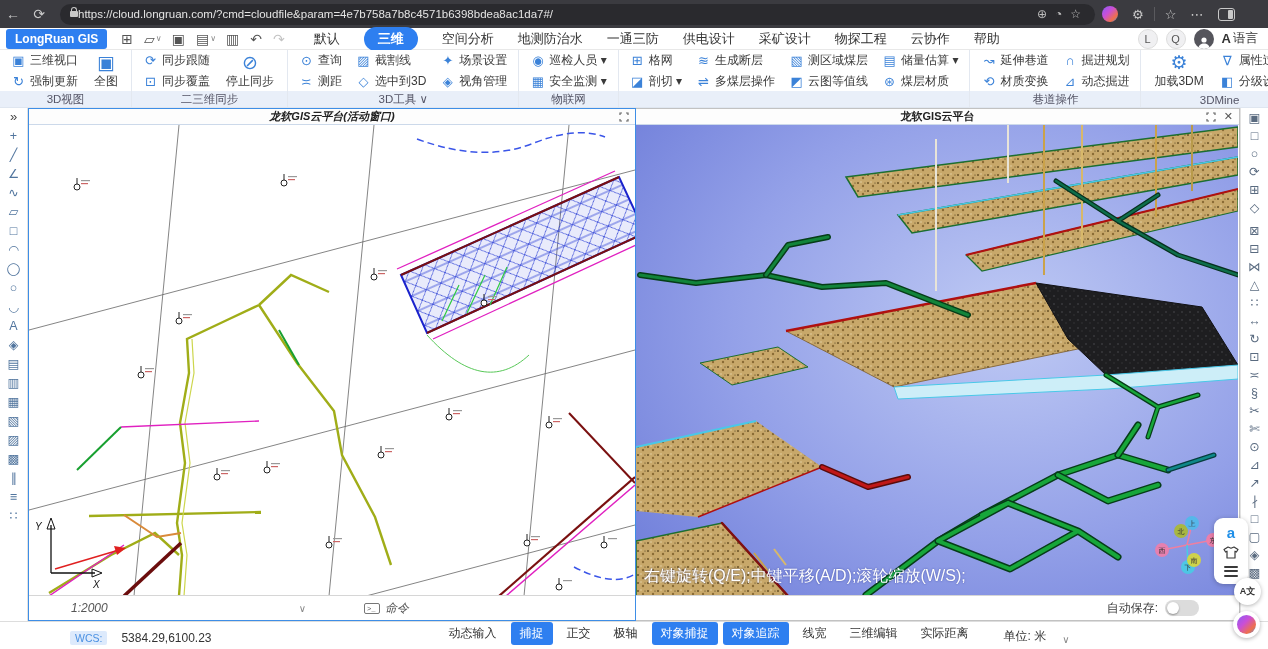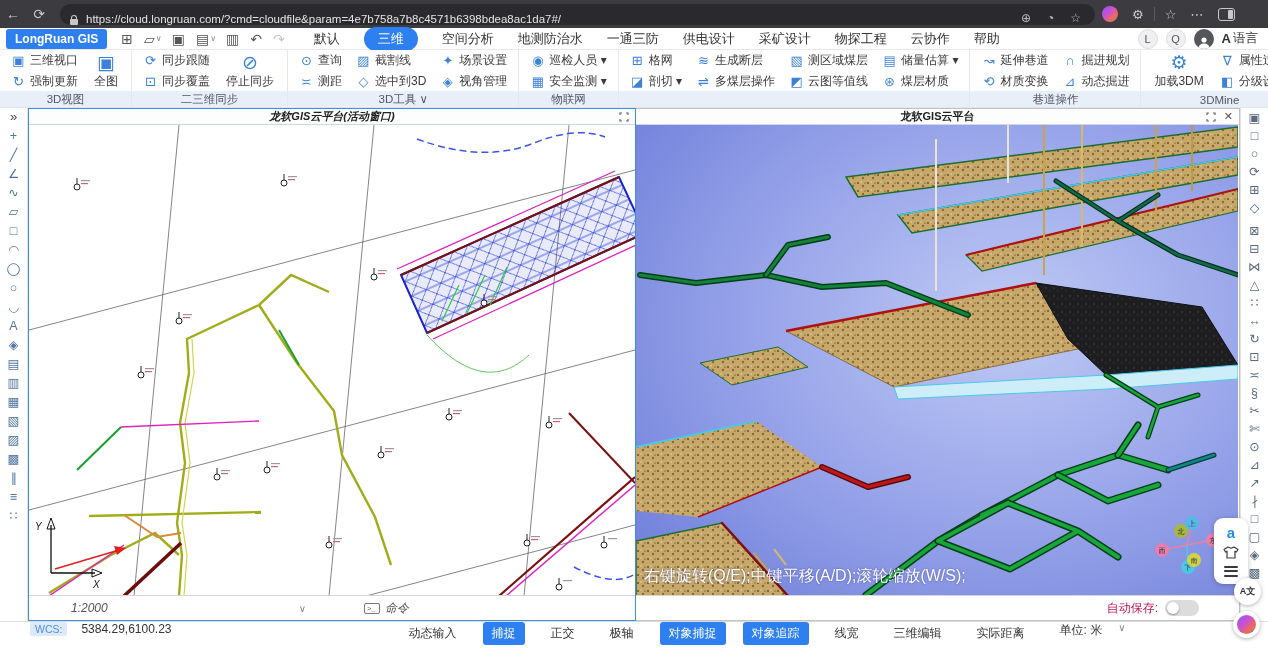--- a/index.html
+++ b/index.html
@@ -2,41 +2,41 @@
 <html><head>
 <meta charset="utf-8">
 <style>
   *{margin:0;padding:0;box-sizing:border-box;}
   body{font-family:"Liberation Sans","DejaVu Sans",sans-serif;background:#222;}
   .page{position:relative;width:1268px;height:649px;background:#fff;overflow:hidden;}
 
   
   .browser{height:28px;background:#3b3b40;display:flex;align-items:center;color:#d8d8d8;}
   .bnav{width:26px;text-align:center;font-size:14px;color:#c9c9c9;cursor:pointer;}
-  .urlpill{height:21px;background:#2a2a2e;border-radius:11px;display:flex;align-items:flex-end;margin-left:8px;width:1035px;padding:0 10px;gap:8px;}
+  .urlpill{height:21px;background:#2a2a2e;border-radius:11px;display:flex;align-items:center;margin-left:8px;width:1035px;padding:0 10px;}
   .lock{position:relative;width:8px;height:6px;background:#c8c8c8;border-radius:1px;flex:none;}
   .lock::before{content:"";position:absolute;top:-4px;left:1px;width:4px;height:5px;border:1px solid #c8c8c8;border-bottom:none;border-radius:3px 3px 0 0;}
   .urltext{font-size:11.5px;color:#e4e4e4;flex:1;white-space:nowrap;overflow:hidden;}
   .pill-ic{font-size:12px;color:#bdbdbd;padding:0 4px;cursor:pointer;}
   .bico{font-size:13px;color:#c9c9c9;padding:0 7px;cursor:pointer;}
   .brain{width:16px;height:16px;border-radius:50%;margin:0 7px;background:linear-gradient(135deg,#8a5cf5 0%,#c94fd8 40%,#f0704a 75%,#4a8af0 100%);cursor:pointer;}
   .vsep{width:1px;height:14px;background:#5a5a5e;margin:0 3px;}
   .profbox{width:17px;height:13px;border:1.5px solid #c9c9c9;border-radius:3px;margin:0 8px;position:relative;cursor:pointer;}
   .profbox::after{content:"";position:absolute;right:1px;top:1px;bottom:1px;width:5px;background:#c9c9c9;border-radius:1px;}
 
   
   .menubar{height:22px;background:#fff;display:flex;align-items:center;border-bottom:1px solid #e8e8e8;}
   .logo{background:#2e7ff0;color:#fff;font-size:12px;font-weight:bold;border-radius:3px;padding:3px 9px;margin-left:6px;cursor:pointer;}
   .filebtns{display:flex;align-items:center;margin-left:10px;gap:2px;}
   .fbtn{display:flex;align-items:center;font-size:14px;color:#555;padding:1px 4px;border-radius:3px;cursor:pointer;}
   .fbtn .arr{font-size:8px;color:#888;margin-left:1px;}
   .fbtn.disabled{color:#c4c4c4;}
   .tabs{display:flex;align-items:center;gap:24px;margin-left:24px;}
   .mtab{font-size:13px;color:#333;cursor:pointer;white-space:nowrap;padding:3px 0;}
-  .mtab.active{background:#2e7ff0;color:#fff;border-radius:13px;padding:3px 14px;}
+  .mtab.active{background:#2e7ff0;color:#fff;border-radius:13px;padding:3px 14px;font-weight:bold;}
   .mb-right{margin-left:auto;display:flex;align-items:center;gap:8px;margin-right:10px;}
   .circ{width:20px;height:20px;border-radius:50%;background:#f0f0f2;border:1px solid #ddd;font-size:11px;color:#555;display:flex;align-items:center;justify-content:center;cursor:pointer;}
   .avatar{width:20px;height:20px;border-radius:50%;background:#55555c;display:flex;align-items:end;justify-content:center;overflow:hidden;cursor:pointer;}
   .lang{display:flex;align-items:center;font-size:12.5px;color:#333;gap:2px;cursor:pointer;}
   .lang b{font-size:13px;}
 
   
   .ribbon{height:58px;background:#fff;display:flex;position:relative;border-bottom:1px solid #dfe6f0;}
   .ribbon::after{content:"";position:absolute;left:0;right:0;bottom:0;height:16px;background:#e9eff9;}
   .rgroup{display:flex;flex-direction:column;border-right:1px solid #e3e8f0;position:relative;z-index:1;}
@@ -63,30 +63,30 @@
   .ptitle{height:16px;background:#fdfdfd;display:flex;align-items:center;position:relative;border-bottom:1px solid #ccd9ea;flex:none;}
   .ptitle .ttext{position:absolute;left:0;right:0;text-align:center;font-size:11px;font-weight:bold;color:#222;}
   .ticons{margin-left:auto;display:flex;align-items:center;gap:8px;padding-right:6px;position:relative;}
   .ticons .x{font-size:11px;color:#555;cursor:pointer;line-height:1;}
   .pcontent{flex:1;position:relative;overflow:hidden;background:#fff;}
   .pfoot{height:25px;border-top:1px solid #d6d6d6;background:#fff;display:flex;align-items:center;font-size:12px;color:#555;flex:none;}
   .scale-dd{display:flex;align-items:center;justify-content:space-between;width:235px;margin-left:42px;cursor:pointer;}
   .chev{color:#888;font-size:10px;}
   .cmdwrap{display:flex;align-items:center;gap:5px;margin-left:58px;}
   .cmd-ic{border:1.2px solid #777;font-size:7px;padding:1px 2px;border-radius:2px;color:#555;letter-spacing:1px;}
-  .autosave{margin-left:auto;margin-right:40px;display:flex;align-items:center;gap:7px;color:#be185d;}
+  .autosave{margin-left:auto;margin-right:40px;display:flex;align-items:center;gap:7px;color:#404040;}
   .switch{width:34px;height:16px;border-radius:9px;background:#dcdcdc;position:relative;cursor:pointer;}
   .switch::after{content:"";position:absolute;left:2px;top:2px;width:12px;height:12px;border-radius:50%;background:#fff;box-shadow:0 1px 2px rgba(0,0,0,.35);}
   .hint3d{position:absolute;left:8px;bottom:8px;color:#fff;font-size:16px;text-shadow:0 0 2px rgba(30,40,120,.6);z-index:5;}
 
   
-  .statusbar{height:24px;background:#fff;border-top:1px solid #ddd;display:flex;align-items:flex-start;font-size:12px;color:#333;}
+  .statusbar{height:24px;background:#fff;border-top:1px solid #ddd;display:flex;align-items:flex-end;font-size:12px;color:#333;padding-left:40px;}
   .wcs{background:#ddeafc;color:#4a90e2;font-size:10.5px;padding:1px 5px;border-radius:2px;margin-left:30px;}
   .coords{margin-left:14px;color:#333;}
-  .sb-buttons{display:flex;align-items:center;gap:17px;margin-left:228px;}
+  .sb-buttons{display:flex;align-items:center;gap:5px;margin-left:228px;}
   .sbtn{padding:3px 9px;border-radius:3px;cursor:pointer;white-space:nowrap;color:#333;}
   .sbtn.on{background:#2e7ff0;color:#fff;}
   .unit{margin-left:26px;white-space:nowrap;}
   .unit-chev{margin-left:16px;color:#888;font-size:10px;cursor:pointer;}
 
   
   .float-panel{position:absolute;left:1214px;top:518px;width:34px;height:66px;background:#fff;border-radius:9px;box-shadow:0 1px 5px rgba(0,0,0,.25);z-index:80;display:flex;flex-direction:column;align-items:center;justify-content:space-around;padding:4px 0;}
   .fp-a{font-weight:bold;font-size:15px;color:#1f8fe8;line-height:1;cursor:pointer;}
   .fp-ic{cursor:pointer;display:flex;}
   .fp-burger{display:flex;flex-direction:column;gap:2.5px;cursor:pointer;}

